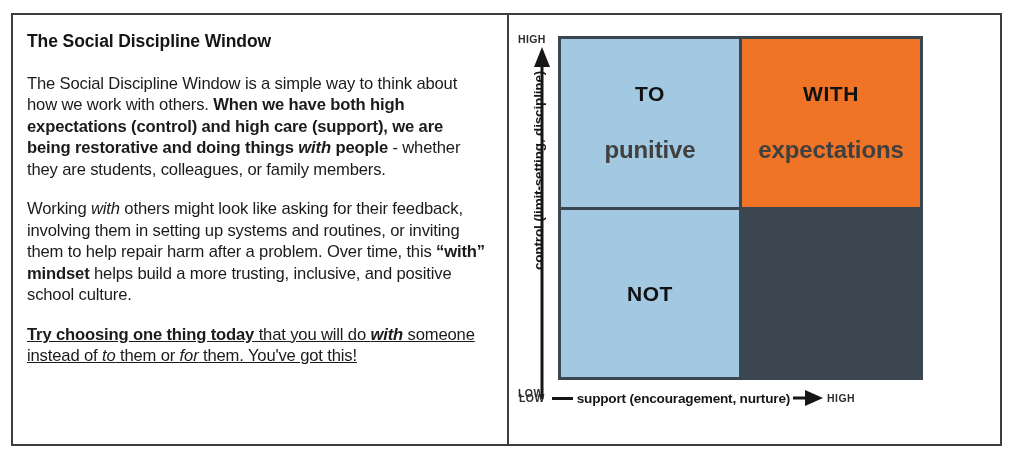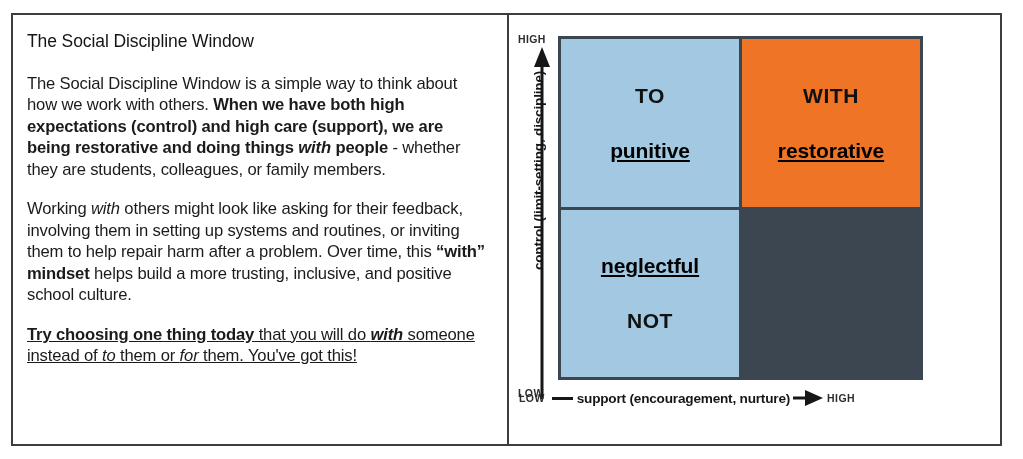--- a/index.html
+++ b/index.html
@@ -30,21 +30,21 @@
   #text-panel {
     width: 496px;
     box-sizing: border-box;
     border-right: 2px solid #3d3d3d;
     padding: 16px 18px 10px 14px;
     position: relative;
   }
 
   #panel-title {
     font-size: 17.5px;
-    font-weight: normal;
+    font-weight: bold;
     color: #151515;
     letter-spacing: -0.1px;
     margin: 0 0 20px 0;
     line-height: 1.25;
   }
 
   .body-para {
     font-size: 16.6px;
     line-height: 1.295;
     color: #1b1b1b;
@@ -89,26 +89,25 @@
   .cell.orange { background: #ef7425; }
 
   .cell-prep {
     font-size: 21px;
     font-weight: bold;
     color: #111111;
     letter-spacing: 0.6px;
     line-height: 1;
   }
   .cell-word {
-    font-size: 21px;
-    font-weight: bold;
-    color: #000000;
+    font-size: 24px;
+    font-weight: bold;
+    color: #404040;
     line-height: 1;
     letter-spacing: -0.1px;
-    text-decoration: underline;
   }
   
   .cell.top .cell-prep { margin-bottom: 34px; }
   
   .cell.bottom .cell-word { margin-bottom: 34px; }
 
   
   #y-axis {
     position: absolute;
     left: 8px;
@@ -237,25 +236,24 @@
 
     <div id="matrix">
 
       <div class="cell blue top">
         <span class="cell-prep">TO</span>
         <span class="cell-word">punitive</span>
       </div>
 
       <div class="cell orange top">
         <span class="cell-prep">WITH</span>
-        <span class="cell-word">restorative</span>
+        <span class="cell-word">expectations</span>
       </div>
 
       <div class="cell blue bottom">
-        <span class="cell-word">neglectful</span>
         <span class="cell-prep">NOT</span>
       </div>
 
 
     </div>
 
     <div id="x-axis">
       <span id="x-low">LOW</span>
       <span class="x-dash"></span>
       <span id="x-label">support (encouragement, nurture)</span>

